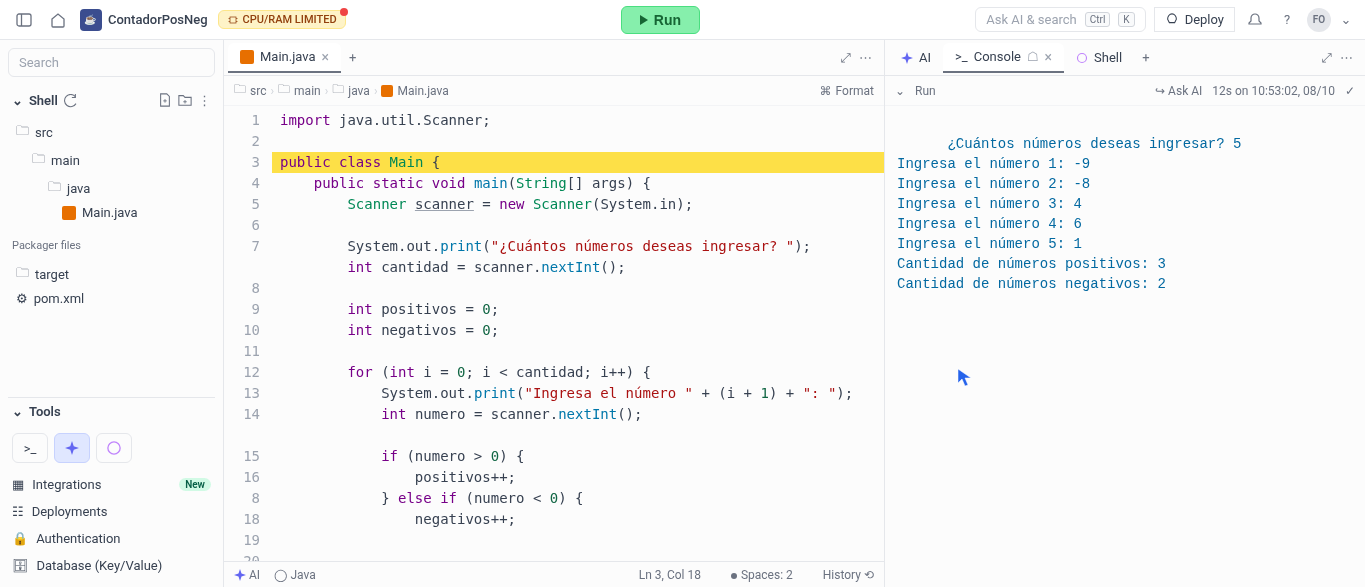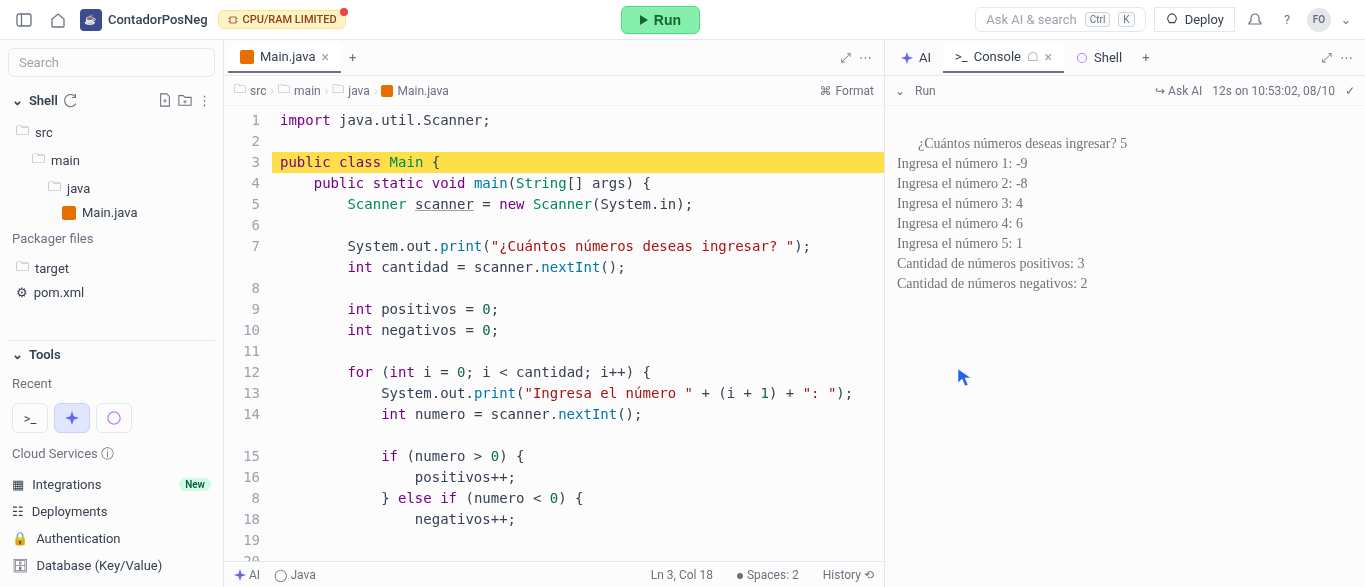--- a/index.html
+++ b/index.html
@@ -27,21 +27,21 @@
 .files-header{display:flex;align-items:center;justify-content:space-between;padding:6px 4px}
 .files-header-left{display:flex;align-items:center;gap:6px;font-weight:600;color:#374151}
 .files-header-right{display:flex;gap:6px;color:#6b7280}
 .tree{padding-left:4px;font-size:13px}
 .tree-item{display:flex;align-items:center;gap:6px;padding:3px 4px;border-radius:4px;cursor:pointer;color:#374151}
 .tree-item.indent1{padding-left:20px}
 .tree-item.indent2{padding-left:36px}
 .tree-item.indent3{padding-left:50px}
 .folder-icon{color:#6b7280}
 .java-file-icon{width:14px;height:14px;background:#e76f00;border-radius:2px;display:inline-block}
-.section-label{font-size:13px;color:#6b7280;padding:4px 4px;margin-top:0}
+.section-label{font-size:11px;color:#6b7280;padding:4px 4px;margin-top:8px}
 .spacer{flex:1}
 .tools-header{display:flex;align-items:center;gap:6px;padding:6px 4px;font-weight:600;border-top:1px solid #e5e7eb;margin-top:4px}
 .recent-row{display:flex;gap:6px;padding:4px}
 .recent-box{width:36px;height:30px;border:1px solid #e5e7eb;border-radius:6px;display:flex;align-items:center;justify-content:center}
 .recent-box.active{background:#e0e7ff;border-color:#c7d2fe}
 .cloud-items{display:flex;flex-direction:column}
 .cloud-item{display:flex;align-items:center;justify-content:space-between;padding:6px 4px;border-radius:4px;cursor:pointer}
 .cloud-item-left{display:flex;align-items:center;gap:8px}
 .new-badge{padding:1px 6px;background:#d1fae5;color:#065f46;border-radius:10px;font-size:10px;font-weight:600}
 .editor-panel{flex:1;display:flex;flex-direction:column;border-right:1px solid #e5e7eb;min-width:0}
@@ -56,27 +56,27 @@
 .breadcrumb .sep{color:#d1d5db}
 .format-btn{margin-left:auto;display:flex;align-items:center;gap:4px;font-size:12px}
 .code-area{flex:1;display:flex;font-family:"SF Mono",Consolas,monospace;font-size:14px;overflow:hidden;position:relative}
 .gutter{width:48px;text-align:right;padding:4px 12px 4px 0;color:#9ca3af;user-select:none;line-height:21px}
 .code{flex:1;padding:4px 0;line-height:21px;white-space:pre;overflow:hidden}
 .code-line{padding-left:8px}
 .code-line.hl{background:#fde047}
 .kw{color:#708}.str{color:#a11}.fn{color:#07a}.type{color:#085}.num{color:#164}
 .under{text-decoration:underline;text-decoration-style:solid;text-decoration-color:#9ca3af}
 .status-bar{height:26px;display:flex;align-items:center;padding:0 10px;border-top:1px solid #e5e7eb;font-size:12px;color:#6b7280;gap:14px}
-.status-right{margin-left:auto;display:flex;gap:24px;}
+.status-right{margin-left:auto;display:flex;gap:30px;}
 .right-panel{width:480px;display:flex;flex-direction:column}
 .right-tabs{height:36px;display:flex;align-items:center;border-bottom:1px solid #e5e7eb;padding:0 4px}
 .right-tabs-right{margin-left:auto;display:flex;gap:8px;color:#6b7280;padding-right:8px}
 .console-header{height:30px;display:flex;align-items:center;padding:0 10px;border-bottom:1px solid #f3f4f6;font-size:12px;color:#6b7280;gap:10px}
 .console-header-right{margin-left:auto;display:flex;gap:10px;align-items:center}
-.console-body{flex:1;padding:8px 12px;font-family:Liberation Serif, serif;font-size:14px;line-height:20px;white-space:pre-wrap;color:#737373;position:relative}
+.console-body{flex:1;padding:8px 12px;font-family:Liberation Mono, monospace;font-size:14px;line-height:20px;white-space:pre-wrap;color:#0369a1;position:relative}
 .cursor-ptr{position:absolute;left:72px;top:262px;pointer-events:none}
 svg{display:block}
 .dot{width:6px;height:6px;border-radius:50%;background:#6b7280;display:inline-block;margin-right:4px}
 </style>
 </head>
 <body>
 
 <div class="topbar">
   <div class="topbar-left">
     <div class="icon-btn">
@@ -190,35 +190,33 @@
       <div class="tree-item">
           <span>⚙</span>
           <span>pom.xml</span>
         </div>
     </div>
     <div class="spacer"></div>
     <div class="tools-header">
       <span>⌄</span>
       <span>Tools</span>
     </div>
-    <div class="section-label">Recent</div>
     <div class="recent-row">
       <div class="recent-box">&gt;_</div>
       <div class="recent-box active">
           <svg width="14" height="14" viewBox="0 0 16 16">
             <path d="M8 0l2 6 6 2-6 2-2 6-2-6-6-2 6-2z" fill="#6366f1"></path>
           </svg>
         </div>
       <div class="recent-box">
           <svg width="14" height="14" viewBox="0 0 16 16">
             <path d="M8 1a7 7 0 100 14 7 7 0 000-14z" fill="none" stroke="#c084fc" stroke-width="1.5"></path>
           </svg>
         </div>
     </div>
-    <div class="section-label"><span>Cloud Services</span> <span>ⓘ</span></div>
     <div class="cloud-items">
       <div class="cloud-item">
           <div class="cloud-item-left">
             <span>▦</span>
             <span>Integrations</span>
           </div>
           <span class="new-badge">New</span>
         </div>
       <div class="cloud-item">
           <div class="cloud-item-left">

